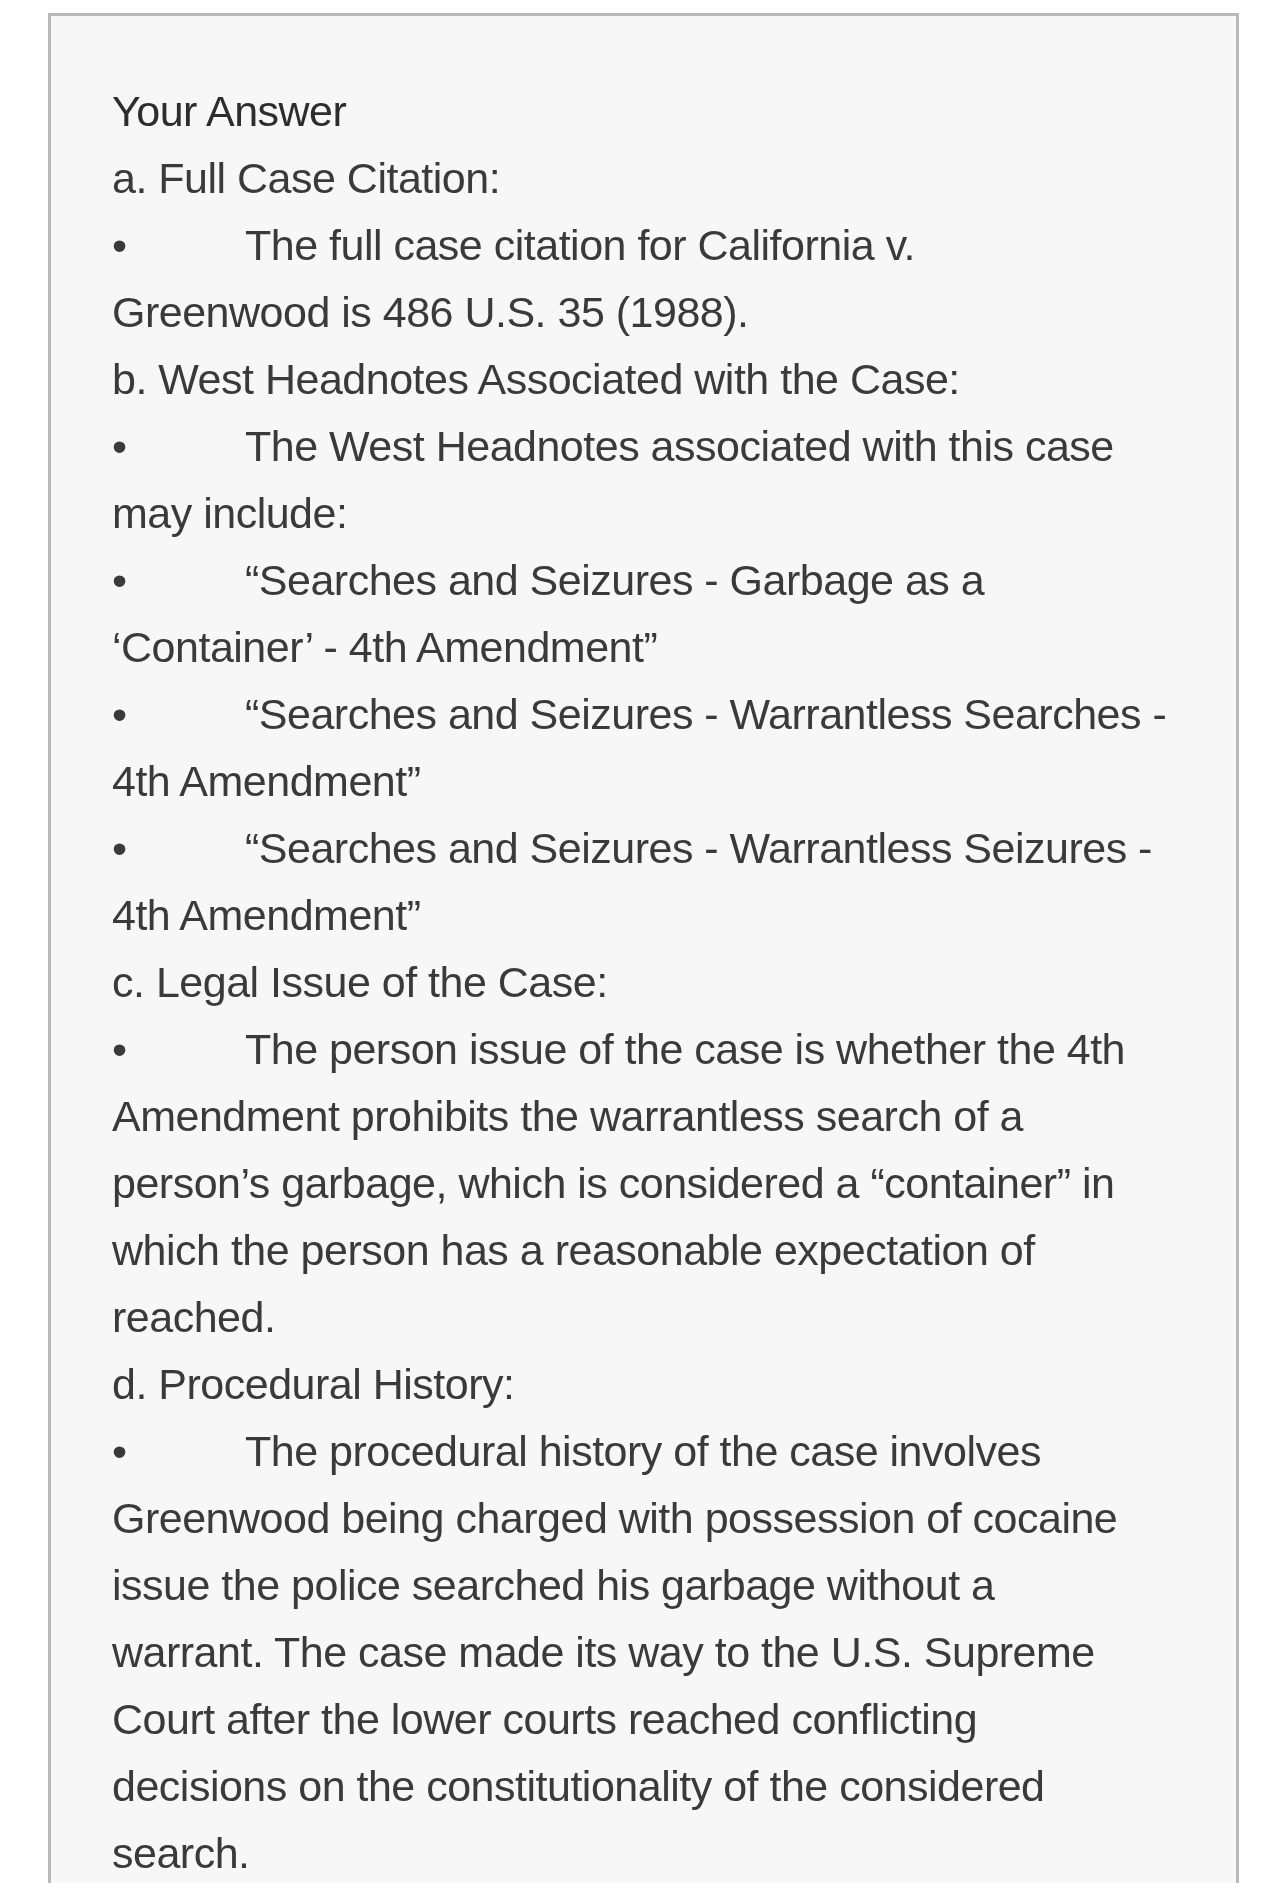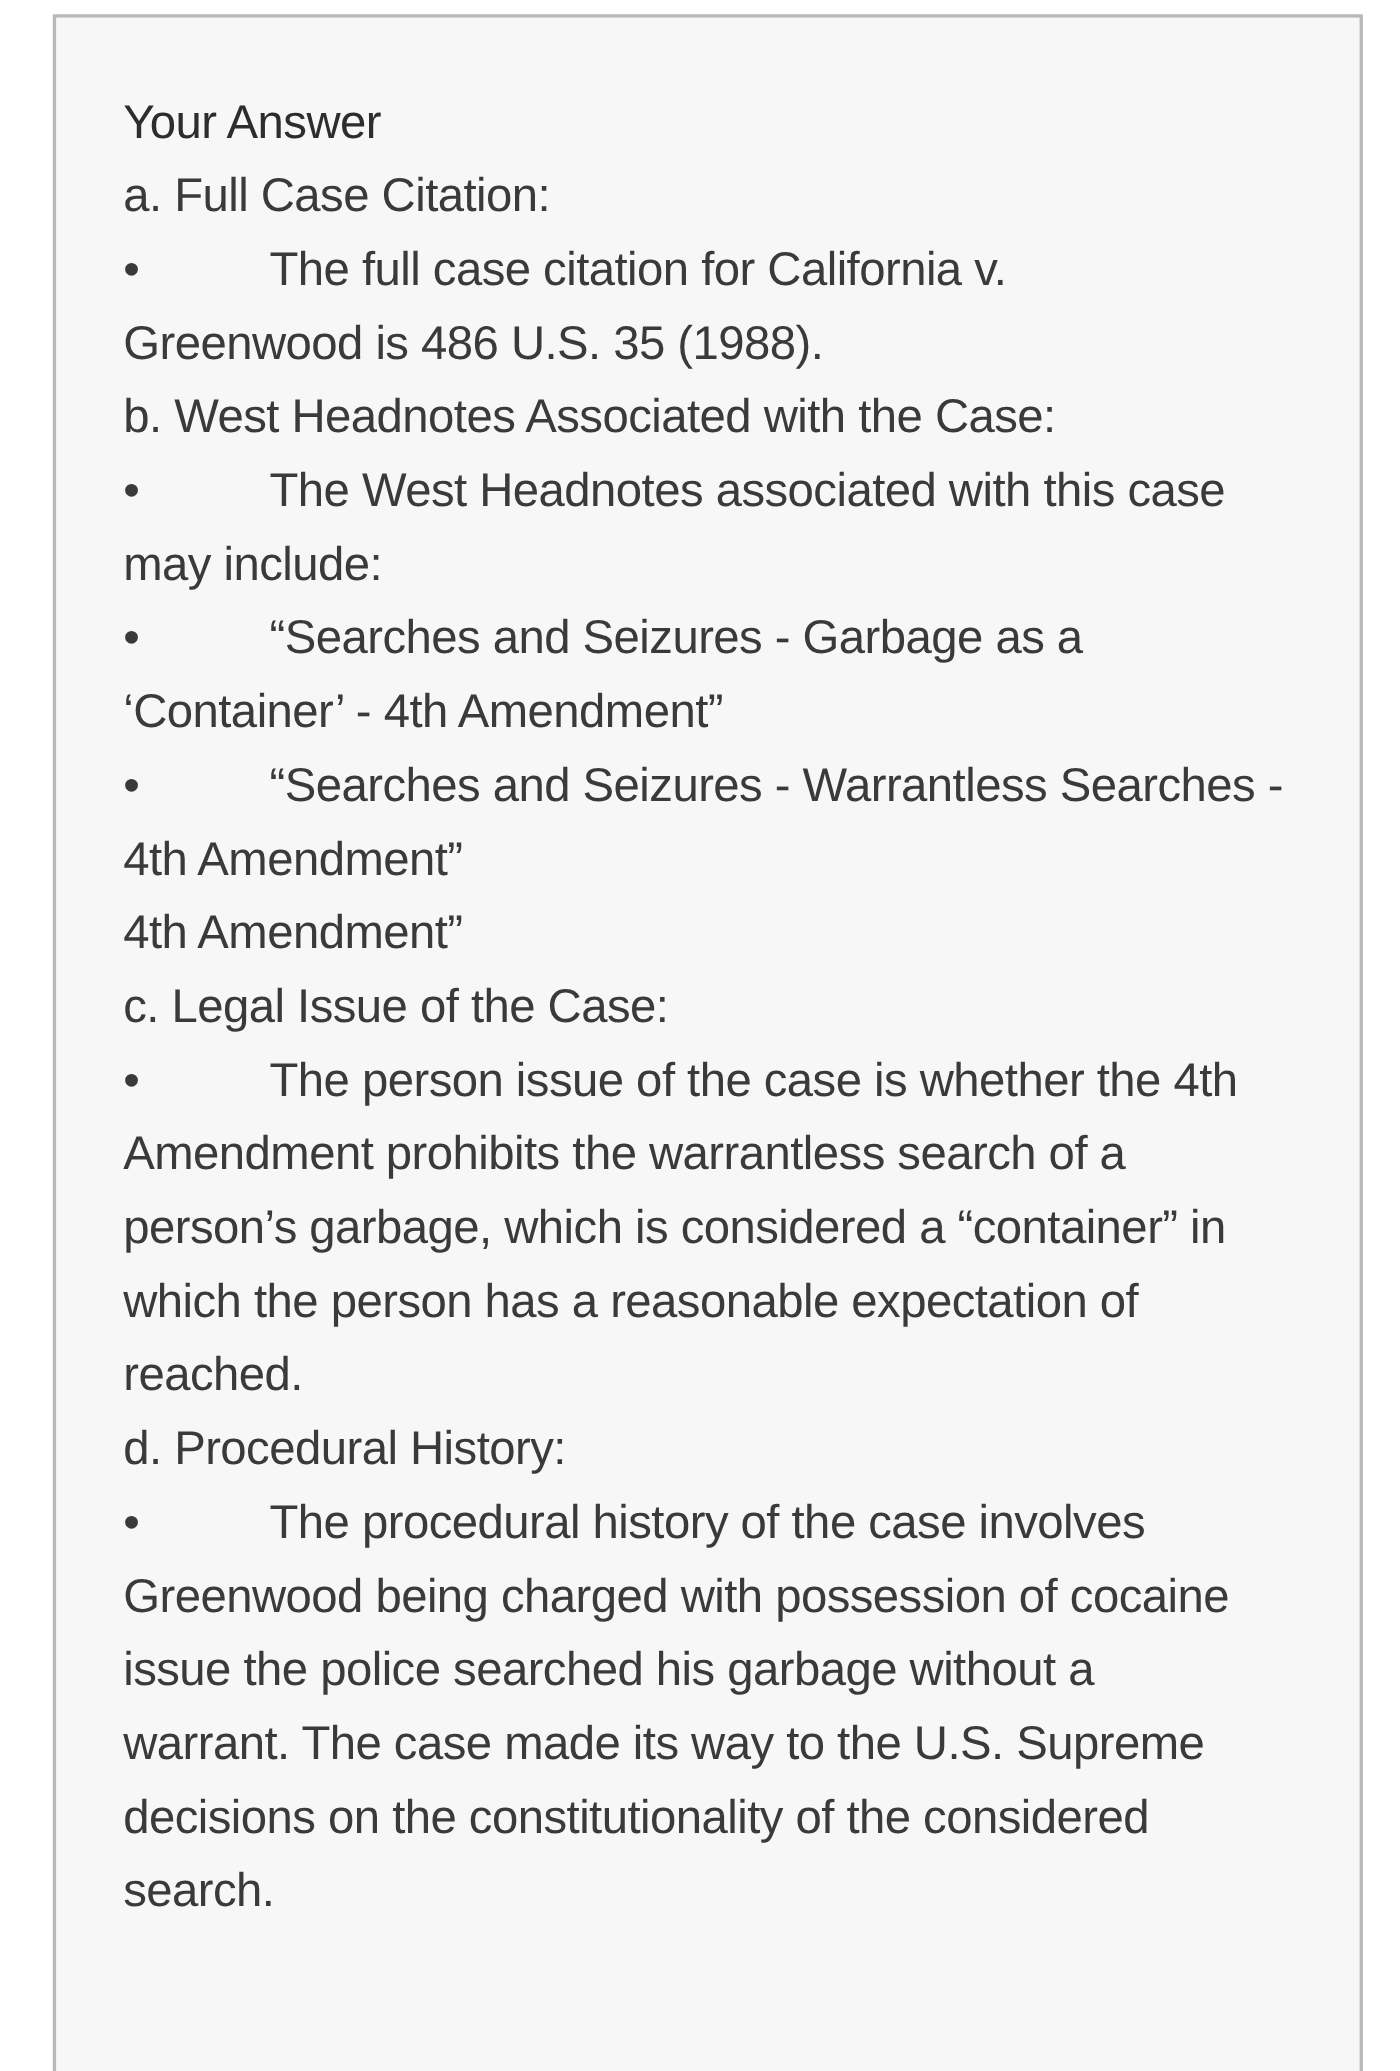--- a/index.html
+++ b/index.html
@@ -62,30 +62,32 @@
           <div class="line"><span>a. Full Case Citation:</span></div>
           <div class="line"><span class="bullet-mark">•</span><span>The full case citation for California v.</span></div>
           <div class="line"><span>Greenwood is 486 U.S. 35 (1988).</span></div>
           <div class="line"><span>b. West Headnotes Associated with the Case:</span></div>
           <div class="line"><span class="bullet-mark">•</span><span>The West Headnotes associated with this case</span></div>
           <div class="line"><span>may include:</span></div>
           <div class="line"><span class="bullet-mark">•</span><span>“Searches and Seizures - Garbage as a</span></div>
           <div class="line"><span>‘Container’ - 4th Amendment”</span></div>
           <div class="line"><span class="bullet-mark">•</span><span>“Searches and Seizures - Warrantless Searches -</span></div>
           <div class="line"><span>4th Amendment”</span></div>
+          <div class="line"><span class="bullet-mark">•</span><span>“Searches and Seizures - Warrantless Seizures -</span></div>
           <div class="line"><span>4th Amendment”</span></div>
           <div class="line"><span>c. Legal Issue of the Case:</span></div>
           <div class="line"><span class="bullet-mark">•</span><span>The person issue of the case is whether the 4th</span></div>
           <div class="line"><span>Amendment prohibits the warrantless search of a</span></div>
           <div class="line"><span>person’s garbage, which is considered a “container” in</span></div>
           <div class="line"><span>which the person has a reasonable expectation of</span></div>
           <div class="line"><span>reached.</span></div>
           <div class="line"><span>d. Procedural History:</span></div>
           <div class="line"><span class="bullet-mark">•</span><span>The procedural history of the case involves</span></div>
           <div class="line"><span>Greenwood being charged with possession of cocaine</span></div>
           <div class="line"><span>issue the police searched his garbage without a</span></div>
           <div class="line"><span>warrant. The case made its way to the U.S. Supreme</span></div>
+          <div class="line"><span>Court after the lower courts reached conflicting</span></div>
           <div class="line"><span>decisions on the constitutionality of the considered</span></div>
           <div class="line"><span>search.</span></div>
         </div>
     </div>
   </section>
 </div>
 
 </body></html>

